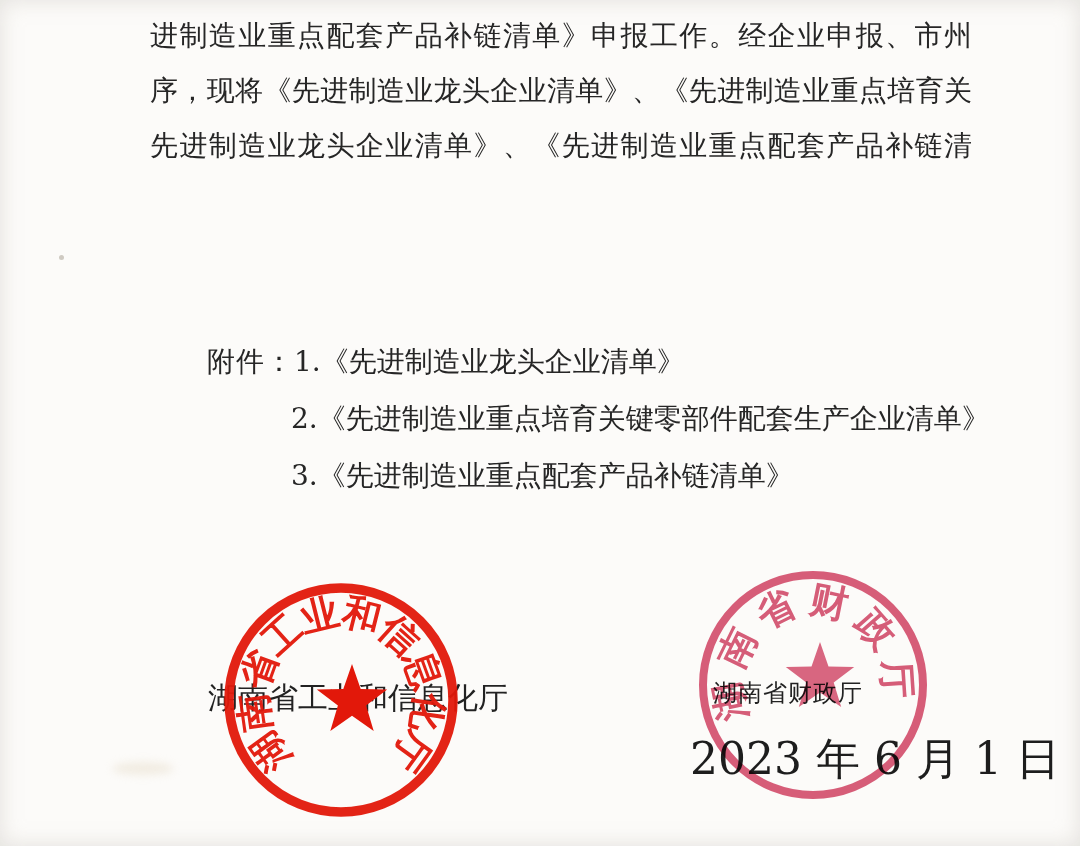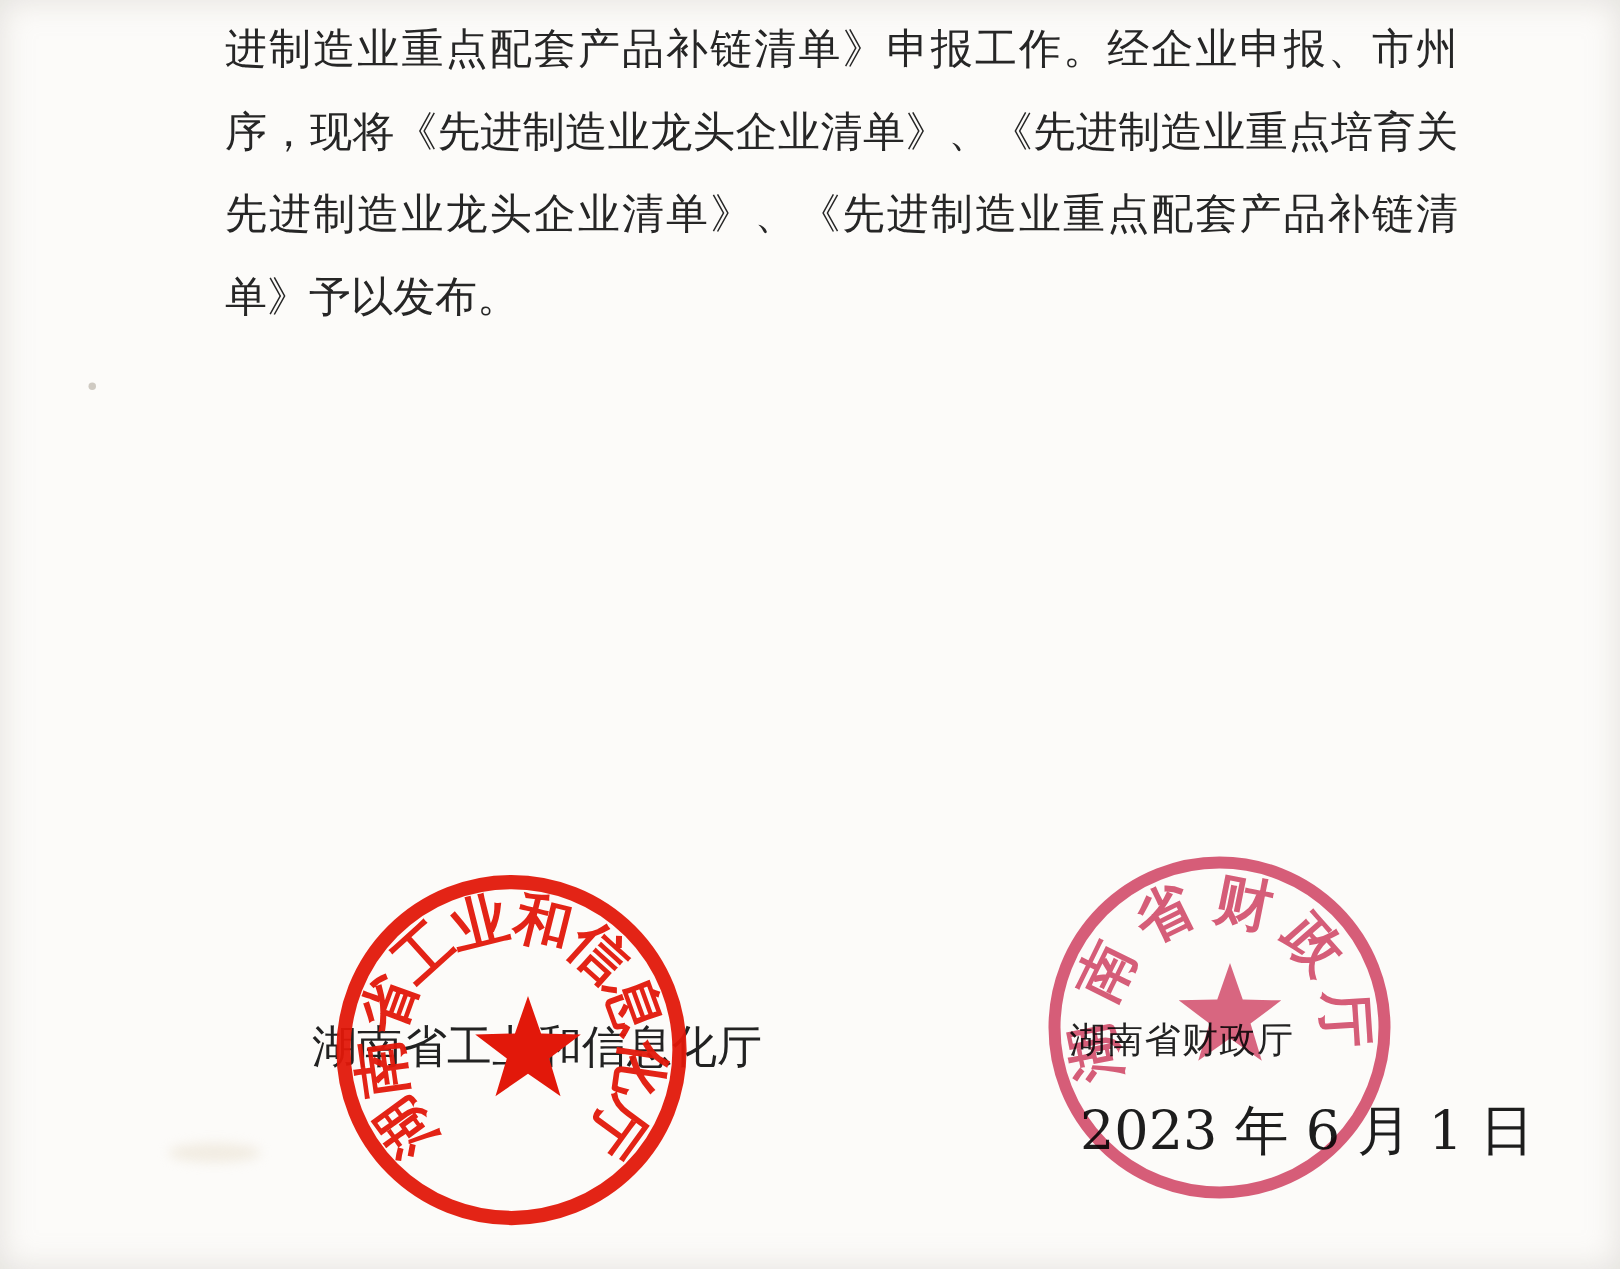--- a/index.html
+++ b/index.html
@@ -7,58 +7,64 @@
     position:relative;
     width:1080px;height:846px;
     background:#fcfbf9;
     overflow:hidden;
     font-family:"DejaVu Serif","Liberation Serif",serif;
     box-shadow:inset 0 0 22px rgba(180,175,165,.35);
   }
   
   .body-text{
     position:absolute;left:150px;top:8px;width:822px;
-    font-size:28px;color:#262626;line-height:55px;font-family:Liberation Mono, monospace;
+    font-size:28px;color:#262626;line-height:55px;
   }
   .bline{width:822px;white-space:nowrap;}
   .bline.justify{text-align:justify;text-align-last:justify;}
   
   .attach{
     position:absolute;left:207px;top:333px;
     font-size:28px;color:#262626;line-height:57px;white-space:nowrap;
   }
   .attach .row2{padding-left:84px;}
   .attach .lbl{letter-spacing:1px;}
   
   .sig{position:absolute;color:#222;white-space:nowrap;}
   .sig-left{left:208px;top:678px;font-size:30px;}
   .sig-right{left:713px;top:677px;font-size:24px;letter-spacing:1px;}
-  .doc-date{position:absolute;left:720px;top:730px;font-size:36px;color:#1d1d1d;white-space:nowrap;}
+  .doc-date{position:absolute;left:690px;top:730px;font-size:44px;color:#1d1d1d;white-space:nowrap;}
   
   .seal-svg{position:absolute;left:0;top:0;pointer-events:none;}
   .seal-multiply{mix-blend-mode:multiply;}
   .seal-text{font-family:"DejaVu Serif","Liberation Serif",serif;font-weight:bold;}
   
   .speck{position:absolute;left:59px;top:255px;width:5px;height:5px;border-radius:50%;
          background:#a9a296;opacity:.55;}
   .smudge{position:absolute;left:112px;top:762px;width:62px;height:13px;border-radius:50%;
           background:#e9e0cf;filter:blur(4px);opacity:.55;}
 </style>
 </head>
 <body>
 
 <div class="page">
 
   <div class="body-text">
     <div class="bline justify">进制造业重点配套产品补链清单》申报工作。经企业申报、市州</div>
     <div class="bline justify">序，现将《先进制造业龙头企业清单》、《先进制造业重点培育关</div>
     <div class="bline justify">先进制造业龙头企业清单》、《先进制造业重点配套产品补链清</div>
-    <div class="bline">单》予以发布。</div>
   </div>
 
+  <div class="attach">
+    <div class="row1">
+      <span class="lbl">附件：</span><span>1.《先进制造业龙头企业清单》</span>
+    </div>
+    <div class="row2">2.《先进制造业重点培育关键零部件配套生产企业清单》</div>
+    <div class="row2">3.《先进制造业重点配套产品补链清单》</div>
+  </div>
 
   <div class="sig sig-left">湖南省工业和信息化厅</div>
   <div class="sig sig-right">湖南省财政厅</div>
   <div class="doc-date">2023 年 6 月 1 日</div>
 
   <div class="speck"></div>
   <div class="smudge"></div>
 
   <svg id="seal-left" class="seal-svg" width="1080" height="846" viewBox="0 0 1080 846">
       <circle cx="341" cy="700" r="112" fill="none" stroke="#e2180a" stroke-width="9.5" opacity="0.95"></circle>

